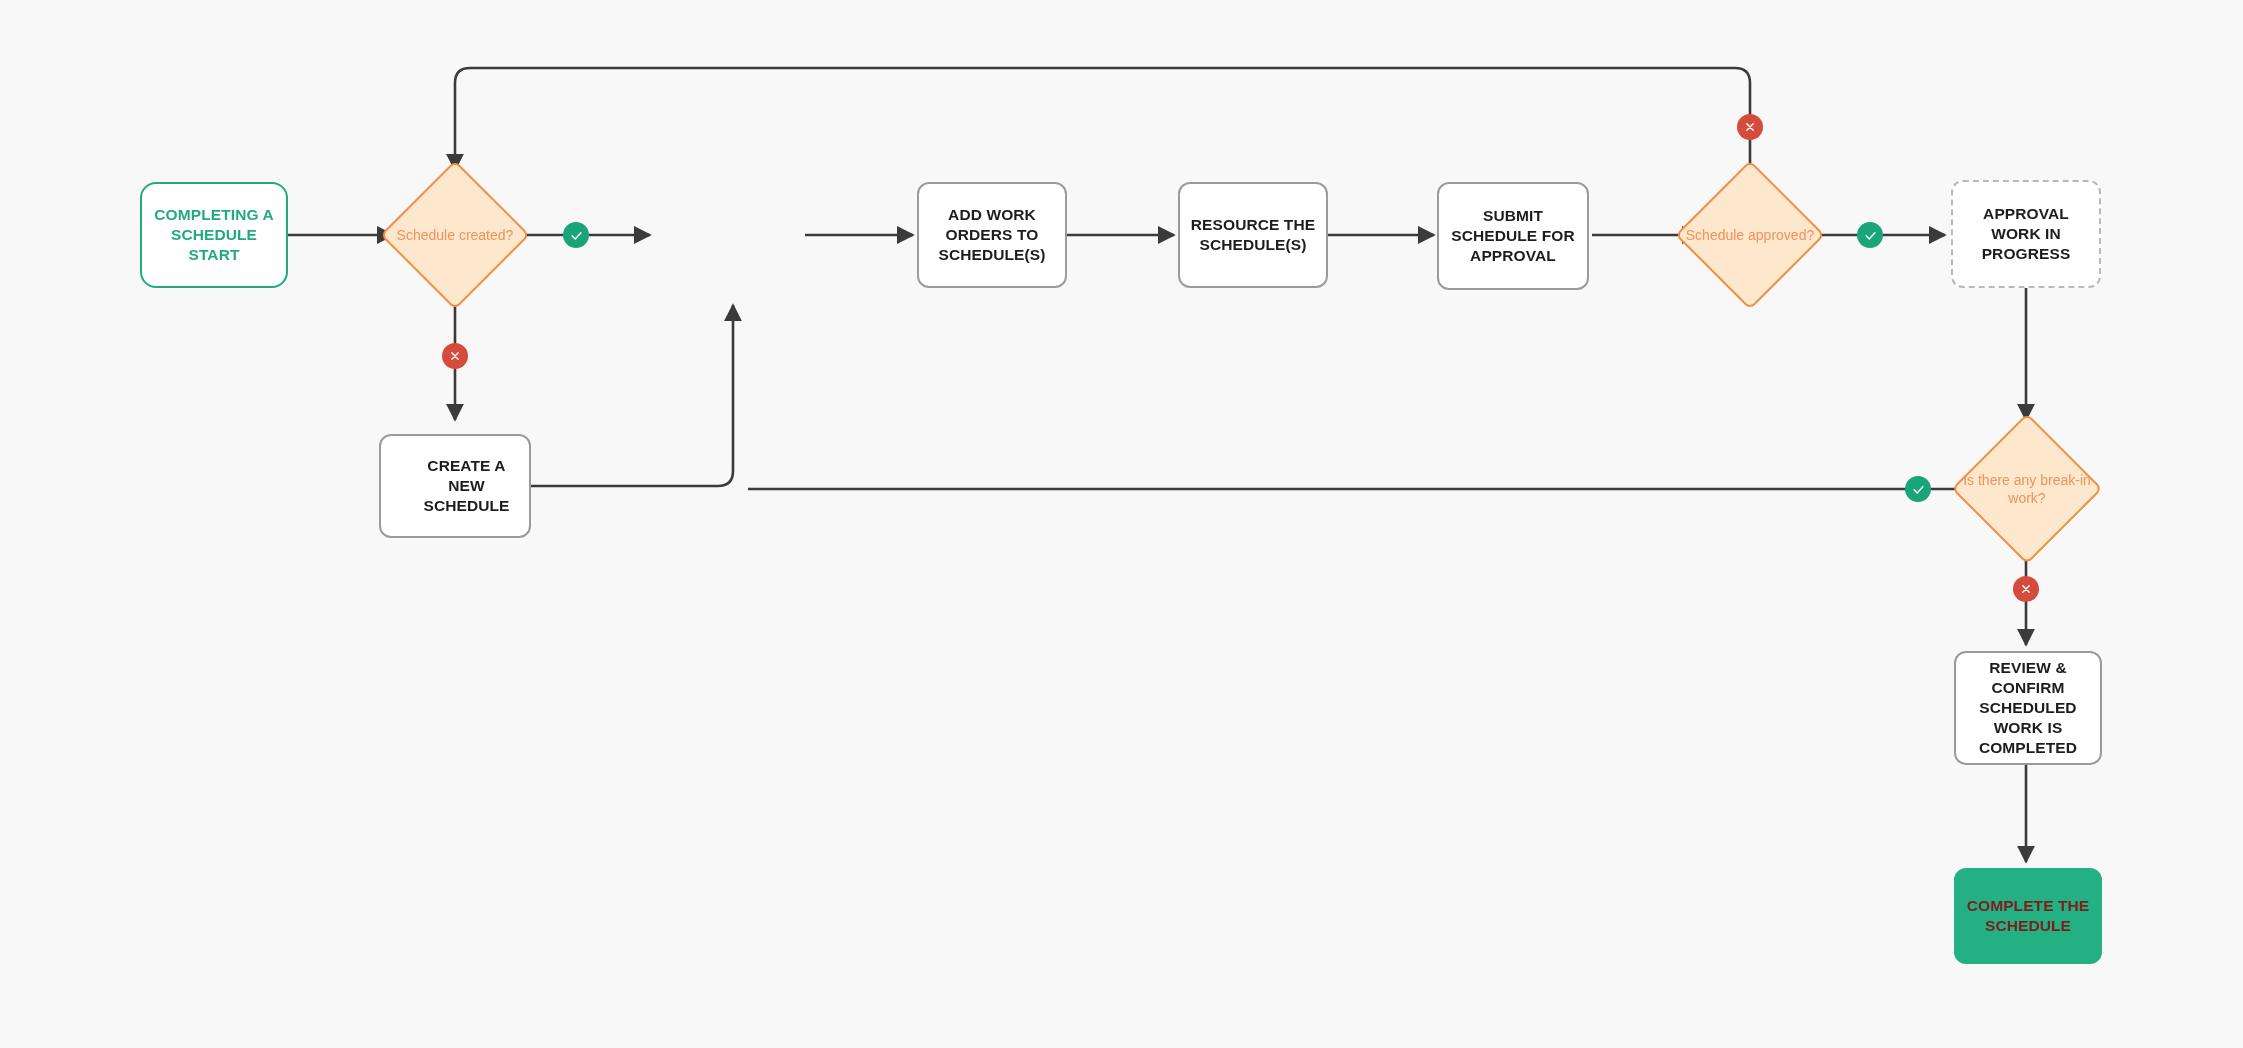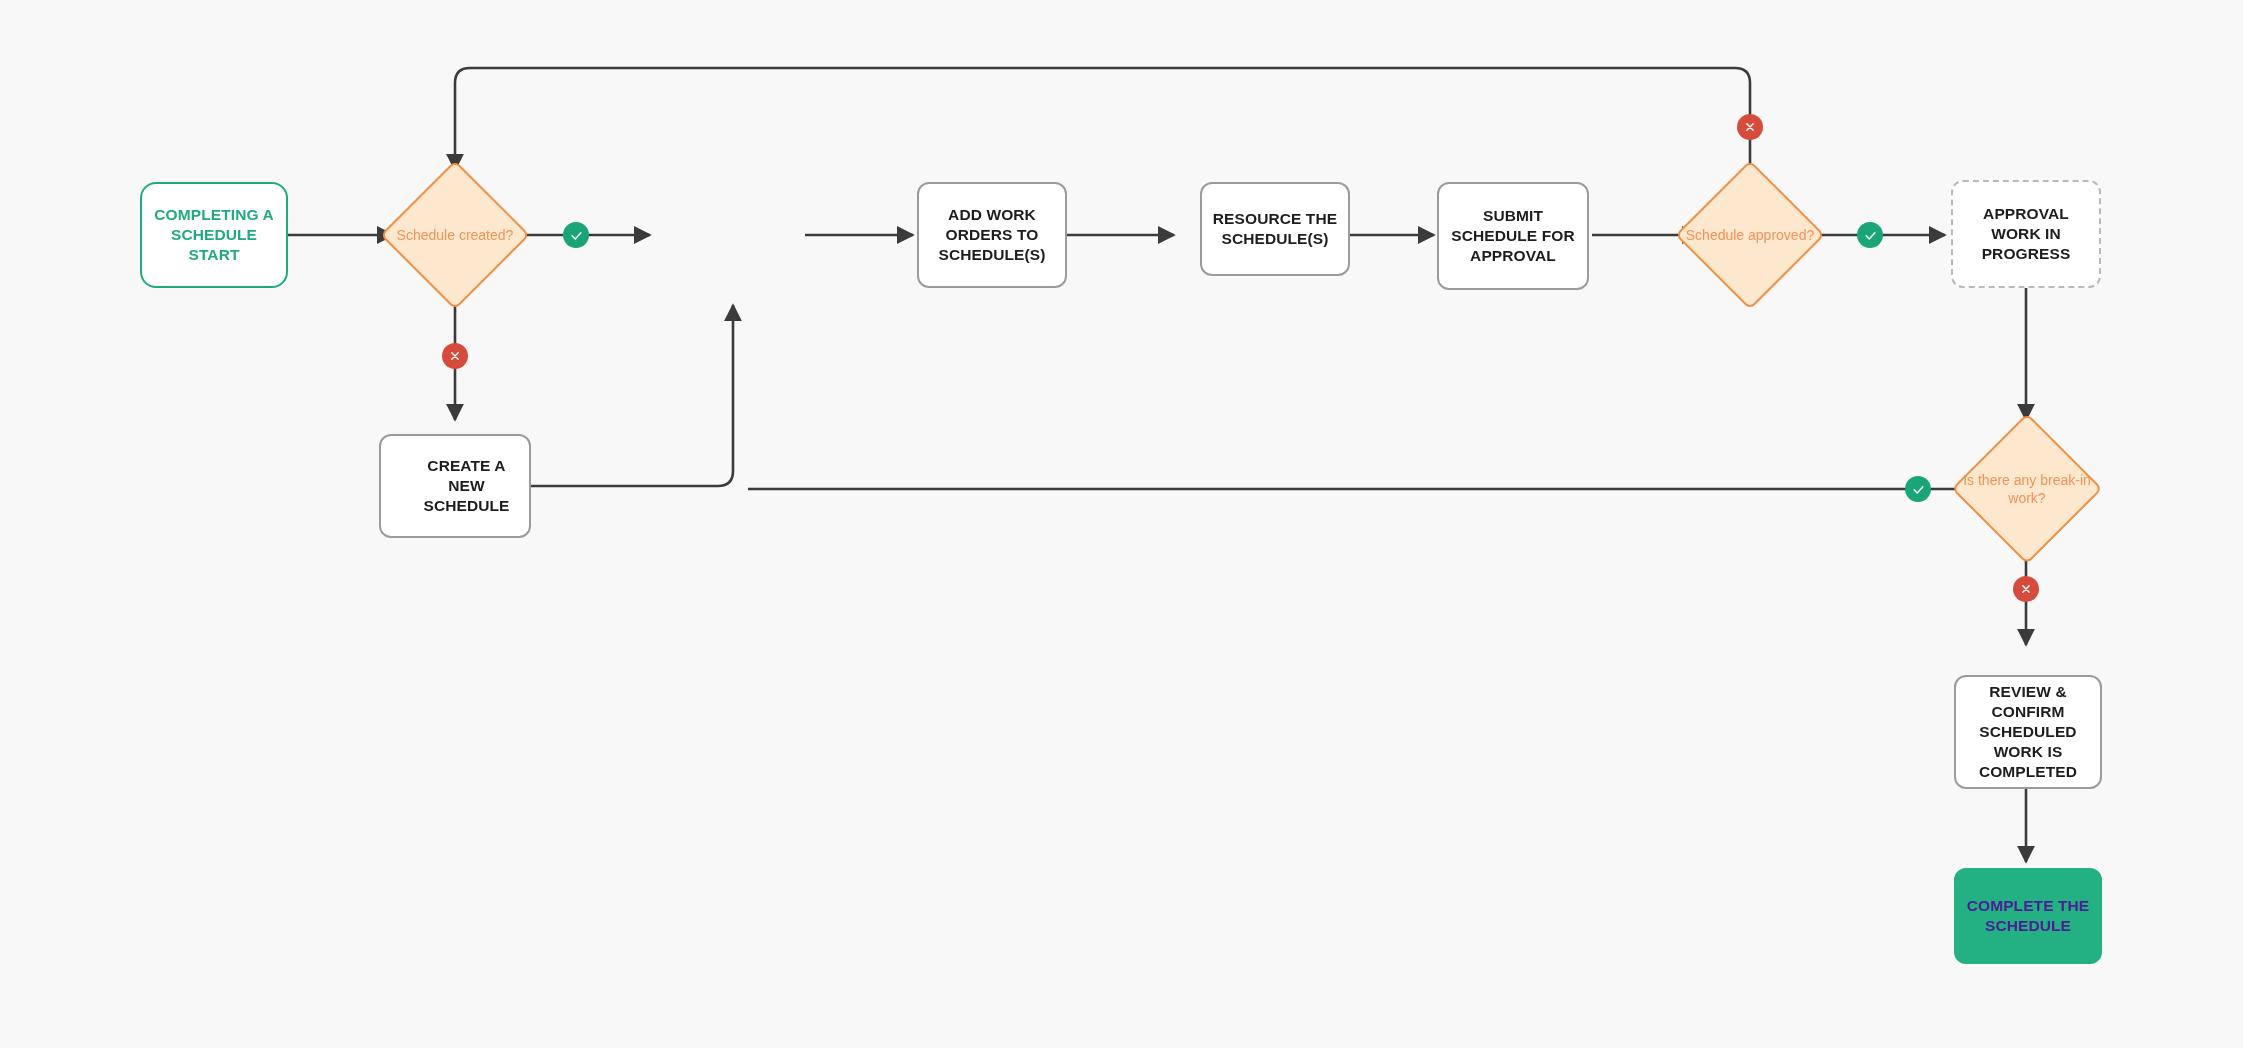--- a/index.html
+++ b/index.html
@@ -55,21 +55,21 @@
     font-weight: 700;
   }
   .box.ghost {
     border-style: dashed;
     border-color: #b9b9b9;
     border-width: 2px;
   }
   .box.terminal {
     background: #23b184;
     border-color: #23b184;
-    color: #4c1d95;
+    color: #7f1d1d;
   }
   .box .label { padding: 0 8px; }
 
   
   .diamond {
     background: transparent;
     border: none;
   }
   .diamond .shape {
     position: absolute;
@@ -162,21 +162,21 @@
 
   <div class="node box" style="left:379px; top:434px; width:152px; height:104px;padding-left:23px;">
     <span class="label">CREATE A NEW SCHEDULE</span>
   </div>
 
 
   <div class="node box" style="left:917px; top:182px; width:150px; height:106px;">
     <span class="label">ADD WORK ORDERS TO SCHEDULE(S)</span>
   </div>
 
-  <div class="node box" style="left:1178px; top:182px; width:150px; height:94px;margin-left:22px;">
+  <div class="node box" style="left:1178px; top:182px; width:150px; height:106px;">
     <span class="label">RESOURCE THE SCHEDULE(S)</span>
   </div>
 
   <div class="node box" style="left:1437px; top:182px; width:152px; height:108px;">
     <span class="label">SUBMIT SCHEDULE FOR APPROVAL</span>
   </div>
 
   <div class="node diamond" style="left:1675px; top:160px; width:150px; height:150px;">
     <span class="shape"></span>
     <span class="label">Schedule approved?</span>
@@ -184,21 +184,21 @@
 
   <div class="node box ghost" style="left:1951px; top:180px; width:150px; height:108px;">
     <span class="label">APPROVAL WORK IN PROGRESS</span>
   </div>
 
   <div class="node diamond" style="left:1951px; top:413px; width:152px; height:152px;">
     <span class="shape"></span>
     <span class="label">Is there any break-in work?</span>
   </div>
 
-  <div class="node box" style="left:1954px; top:651px; width:148px; height:114px;margin-top:24px;">
+  <div class="node box" style="left:1954px; top:651px; width:148px; height:114px;">
     <span class="label">REVIEW &amp; CONFIRM SCHEDULED WORK IS COMPLETED</span>
   </div>
 
   <div class="node box terminal" style="left:1954px; top:868px; width:148px; height:96px;">
     <span class="label">COMPLETE THE SCHEDULE</span>
   </div>
 
   <div class="badge yes" style="left:563px; top:222px;">
     <svg width="15" height="15" viewBox="0 0 24 24">
       <path d="M5 12.5 L10 17.5 L19 7.5" fill="none" stroke="#ffffff" stroke-width="2.2" stroke-linecap="round" stroke-linejoin="round"></path>

